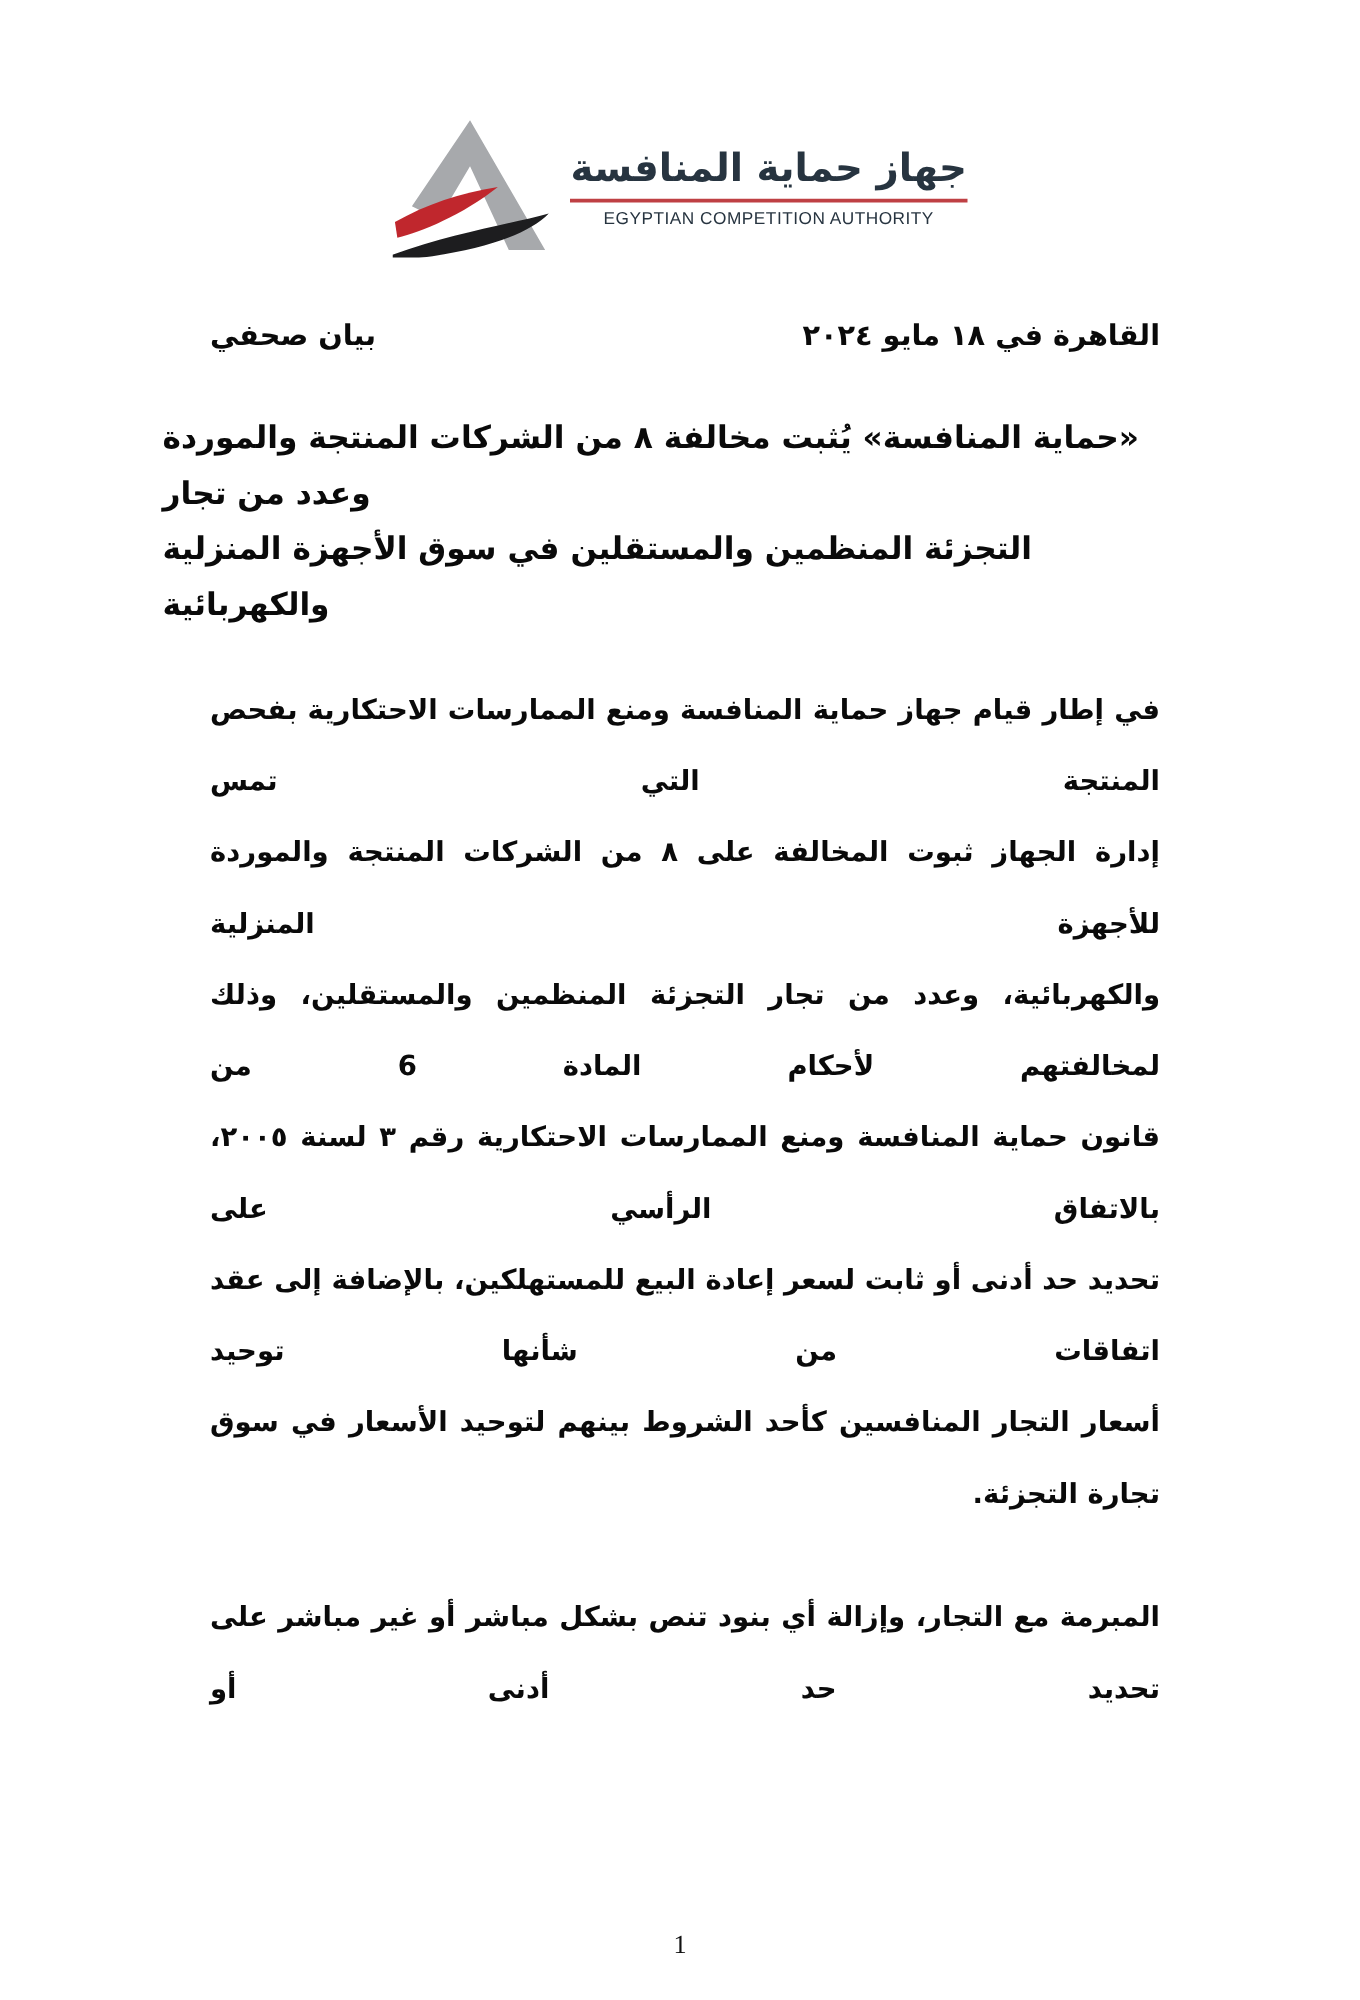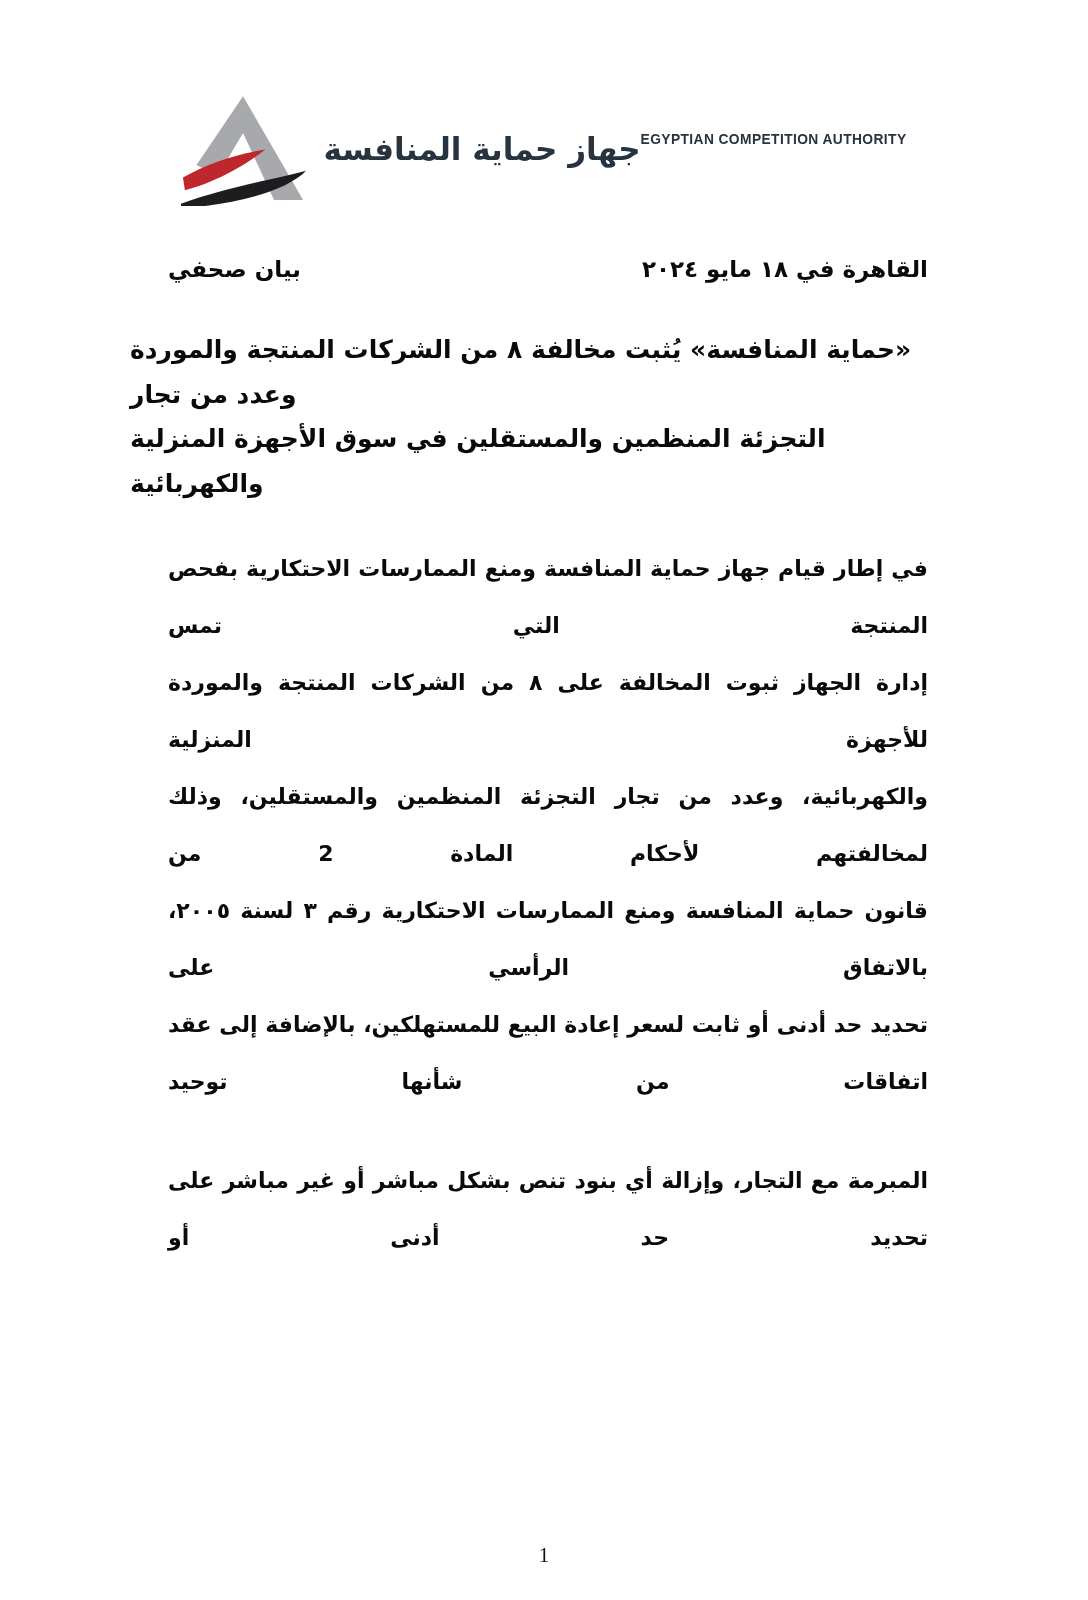--- a/index.html
+++ b/index.html
@@ -19,42 +19,42 @@
   
   .logo {
     display: flex;
     direction: ltr;
     justify-content: center;
     align-items: center;
     gap: 16px;
     padding-top: 94px;
   }
   .logo-mark { width: 126px; height: 112px; flex: 0 0 auto; }
-  .logo-text { display: flex; }
+  .logo-text { display: flex; flex-direction: column; }
   .logo-ar {
     direction: rtl;
     font-size: 31px;
     font-weight: bold;
     color: var(--logo-text, #273440);
     line-height: 1.15;
     letter-spacing: 0;
     text-align: center;
   }
   .logo-rule {
     height: 3px;
     background: var(--rule-red, #bf4044);
     margin: 5px 0 5px;
   }
   .logo-en {
     font-family: "Liberation Sans", sans-serif;
     font-size: 13.8px;
-    font-weight: bold;
+    font-weight: normal;
     color: var(--logo-text, #273440);
     letter-spacing: 0.4px;
-    text-align: right;
+    text-align: center;
     white-space: nowrap;
   }
 
   
   .meta-row {
     display: flex;
     justify-content: space-between;
     align-items: baseline;
     margin: 50px 160px 0 168px;
     font-size: 23px;
@@ -122,23 +122,24 @@
 
   <h1 class="headline">
     <span>«حماية المنافسة» يُثبت مخالفة ٨ من الشركات المنتجة والموردة وعدد من تجار</span><br>
     <span>التجزئة المنظمين والمستقلين في سوق الأجهزة المنزلية والكهربائية</span>
   </h1>
 
   <main class="body-text">
       <div class="para">
         <div class="line">في إطار قيام جهاز حماية المنافسة ومنع الممارسات الاحتكارية بفحص المنتجة التي تمس</div>
         <div class="line">إدارة الجهاز ثبوت المخالفة على ٨ من الشركات المنتجة والموردة للأجهزة المنزلية</div>
-        <div class="line">والكهربائية، وعدد من تجار التجزئة المنظمين والمستقلين، وذلك لمخالفتهم لأحكام المادة 2 من</div>
+        <div class="line">والكهربائية، وعدد من تجار التجزئة المنظمين والمستقلين، وذلك لمخالفتهم لأحكام المادة 6 من</div>
         <div class="line">قانون حماية المنافسة ومنع الممارسات الاحتكارية رقم ٣ لسنة ٢٠٠٥، بالاتفاق الرأسي على</div>
         <div class="line">تحديد حد أدنى أو ثابت لسعر إعادة البيع للمستهلكين، بالإضافة إلى عقد اتفاقات من شأنها توحيد</div>
+        <div class="line last">أسعار التجار المنافسين كأحد الشروط بينهم لتوحيد الأسعار في سوق تجارة التجزئة.</div>
       </div>
       <div class="para">
         <div class="line">المبرمة مع التجار، وإزالة أي بنود تنص بشكل مباشر أو غير مباشر على تحديد حد أدنى أو</div>
       </div>
     </main>
 
   <footer class="page-number">1</footer>
 
 </div>
 

